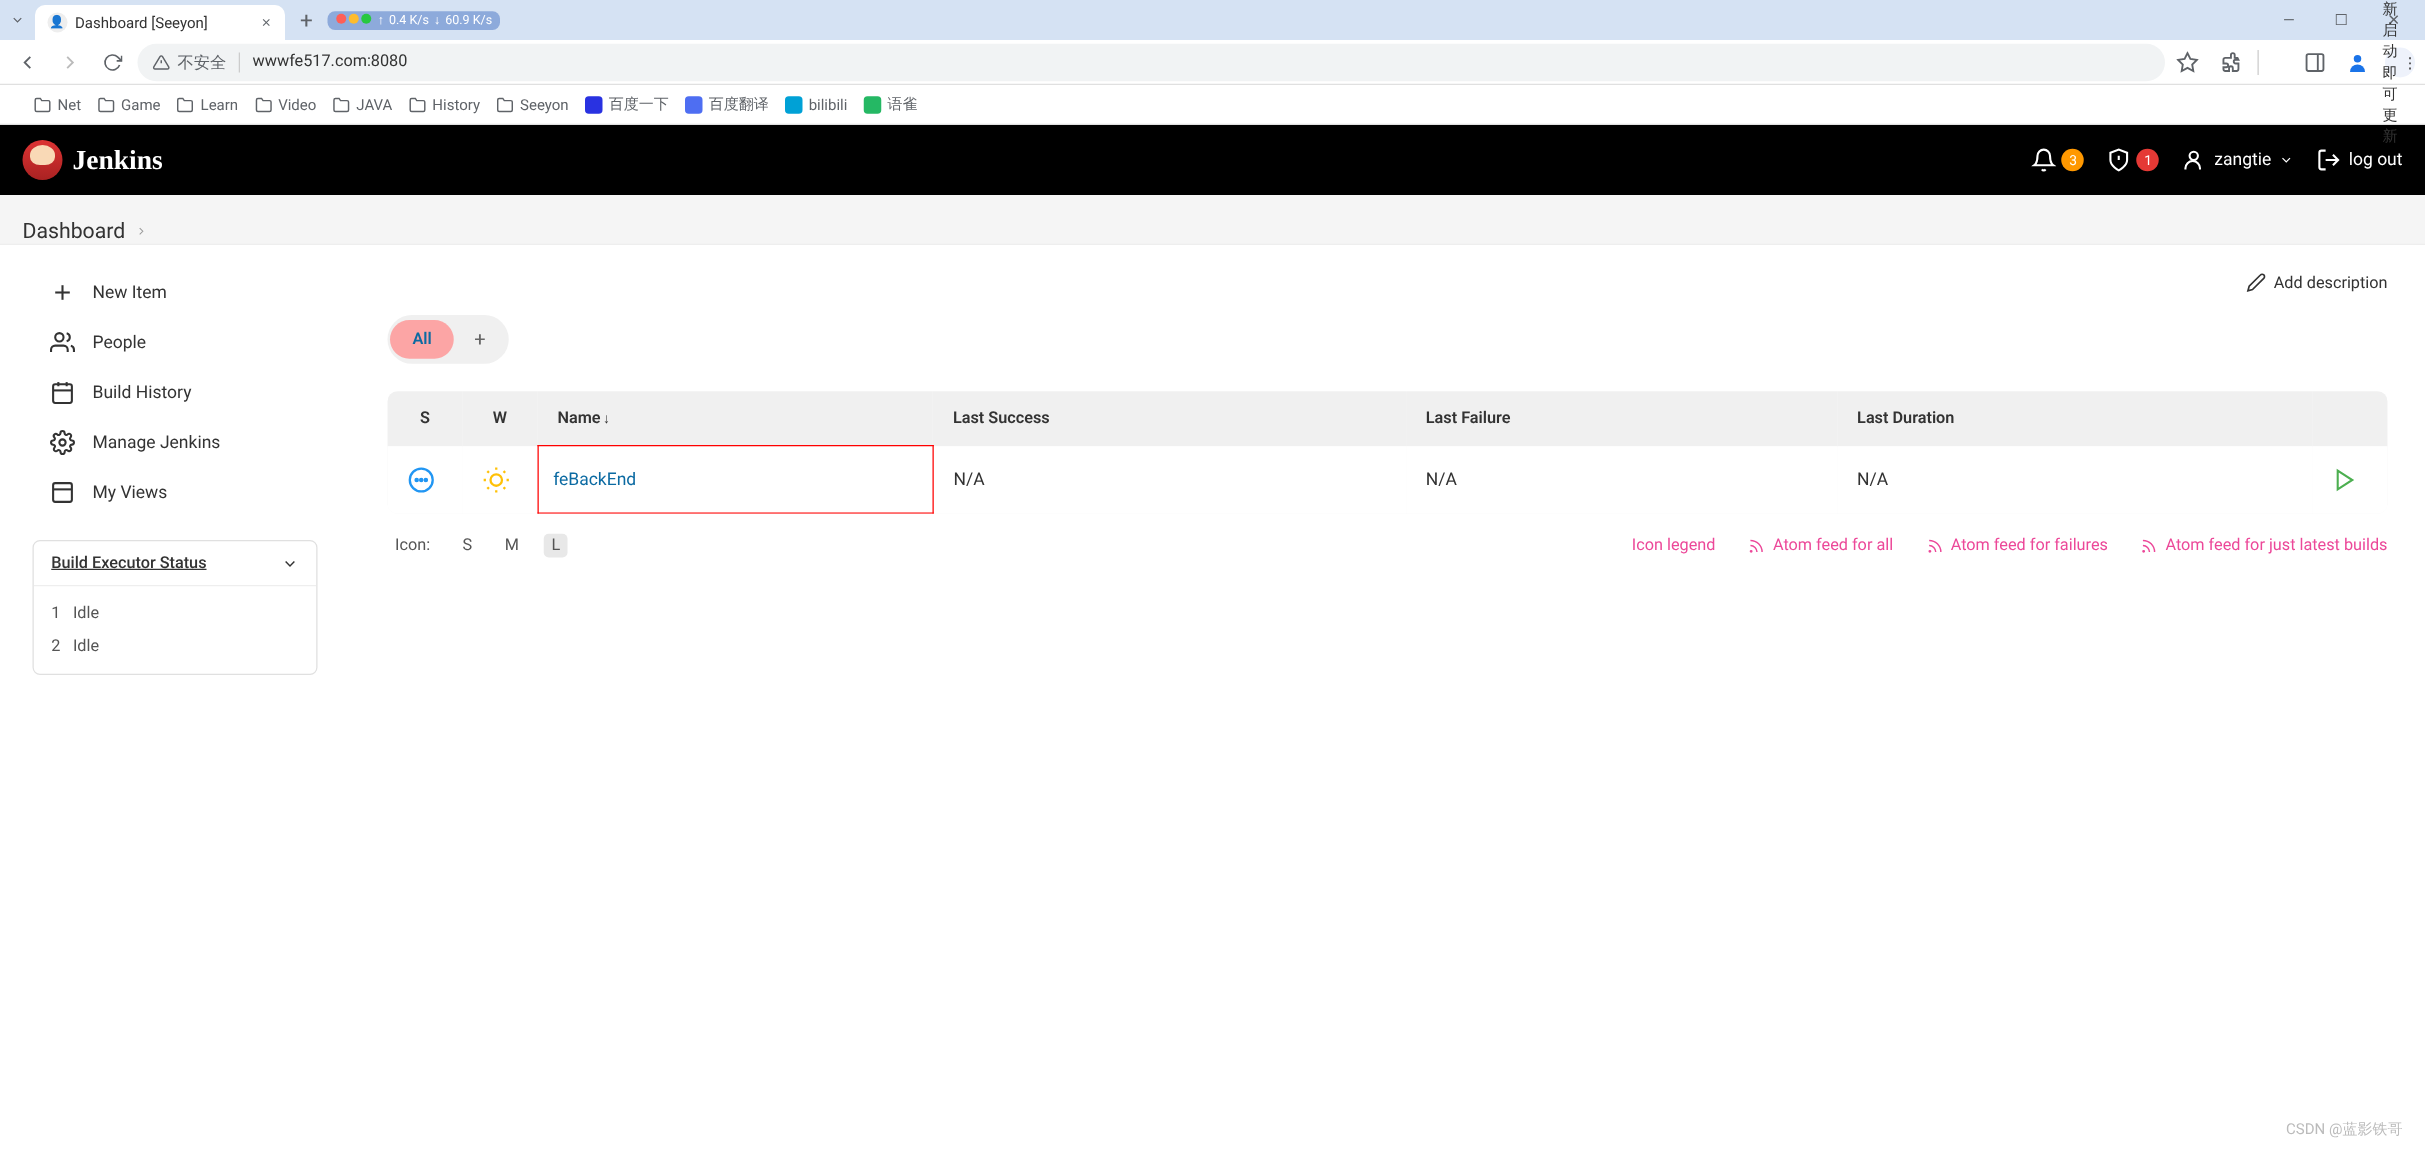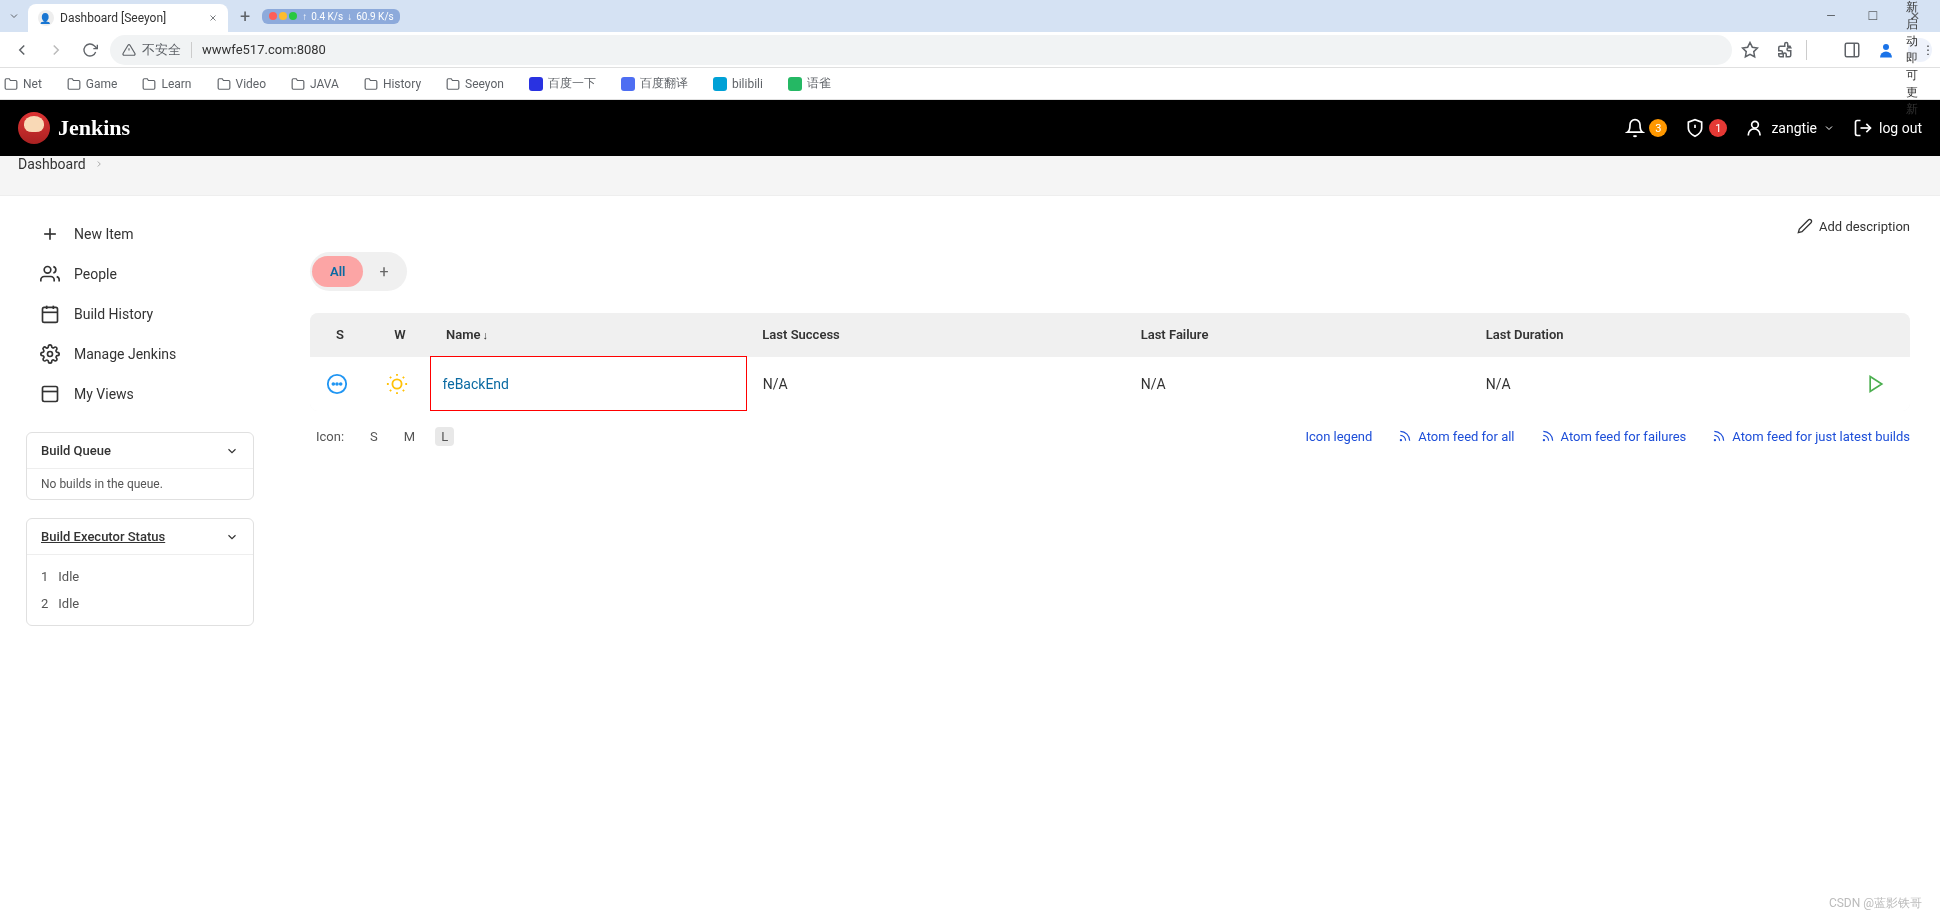--- a/index.html
+++ b/index.html
@@ -17,39 +17,39 @@
 .net-speed .dots span{width:8px;height:8px;border-radius:50%;display:inline-block;margin:0 1px}
 
 .url-bar{background:#fff;height:36px;display:flex;align-items:center;padding:0 8px;gap:6px;border-bottom:1px solid #e0e0e0}
 .nav-btn{width:28px;height:28px;display:flex;align-items:center;justify-content:center;color:#5f6368;border-radius:50%}
 .nav-btn.disabled{color:#bbb}
 .url-field{flex:1;background:#f1f3f4;border-radius:16px;height:30px;display:flex;align-items:center;padding:0 12px;gap:6px;font-size:13px;color:#5f6368}
 .url-icons{display:flex;gap:10px;color:#5f6368;align-items:center}
 .url-icons span{width:24px;height:24px;display:flex;align-items:center;justify-content:center}
 .restart-btn{background:#eef2fb;border-radius:16px;padding:4px 10px;font-size:12px;display:flex;align-items:center;gap:4px;color:#333}
 
-.bookmarks{background:#fff;height:32px;display:flex;padding:0 3px;gap:24px;font-size:12px;color:#5f6368;border-bottom:1px solid #e0e0e0}
+.bookmarks{background:#fff;height:32px;display:flex;padding:0 26px;gap:12px;font-size:12px;color:#5f6368;border-bottom:1px solid #e0e0e0}
 .bookmark{display:flex;align-items:center;gap:4px}
 .bookmark-icon{width:16px;height:16px;display:flex;align-items:center;justify-content:center}
 
 .jenkins-header{background:#000;height:56px;display:flex;align-items:center;padding:0 18px;color:#fff;gap:12px}
 .jenkins-logo{display:flex;align-items:center;gap:8px;font-size:22px;font-weight:bold}
 .jenkins-logo-icon{width:32px;height:32px;background:linear-gradient(#d33,#a22);border-radius:50%;position:relative;overflow:hidden}
 .jenkins-logo-icon::before{content:"";position:absolute;top:4px;left:6px;width:20px;height:16px;background:#f9d9b6;border-radius:50% 50% 40% 40%}
 .search-container{margin-left:auto;display:flex;align-items:center;gap:18px}
 .search-box{background:#fff;border-radius:6px;height:36px;width:240px;display:flex;align-items:center;padding:0 10px;gap:8px;color:#999;font-size:14px}
 .search-box svg{flex-shrink:0}
 .search-help{width:22px;height:22px;border:1px solid #ccc;border-radius:50%;display:flex;align-items:center;justify-content:center;font-size:11px;color:#999;margin-left:auto}
 .header-icon{display:flex;align-items:center;gap:4px;color:#fff}
 .badge{background:#ff9800;color:#fff;border-radius:9px;min-width:18px;height:18px;font-size:11px;display:flex;align-items:center;justify-content:center;padding:0 4px}
 .badge.red{background:#e53935}
 .user-menu{display:flex;align-items:center;gap:6px;font-size:14px}
 .logout{display:flex;align-items:center;gap:6px;font-size:14px}
 
-.breadcrumb{background:#f5f5f5;height:40px;display:flex;align-items:flex-start;padding:0 18px;font-size:14px;border-bottom:1px solid #eee}
+.breadcrumb{background:#f5f5f5;height:40px;display:flex;align-items:flex-end;padding:0 18px;font-size:17px;border-bottom:1px solid #eee}
 .breadcrumb-item{display:flex;align-items:center;gap:8px}
 
 .main-layout{display:flex;min-height:calc(100vh - 196px)}
 .sidebar{width:280px;padding:18px 26px}
 .side-link{display:flex;align-items:center;gap:14px;padding:10px 14px;font-size:14px;color:#333;border-radius:6px}
 .side-panel{border:1px solid #e0e0e0;border-radius:6px;margin-top:18px;overflow:hidden}
 .panel-header{display:flex;align-items:center;justify-content:space-between;padding:10px 14px;font-size:13px;font-weight:500;color:#333}
 .panel-header.underlined span:first-child{text-decoration:underline}
 .panel-body{padding:8px 14px;font-size:12px;color:#555;border-top:1px solid #eee}
 .exec-row{display:flex;gap:10px;padding:6px 0;font-size:13px}
@@ -69,21 +69,21 @@
 .status-icon{color:#2196f3}
 .weather-icon{color:#ffc107}
 .job-link{color:#0b6aa2;text-decoration:none}
 .highlight-cell{border:1px solid red;padding:14px 12px !important}
 .play-btn{color:#4caf50}
 .table-footer{display:flex;align-items:center;padding:16px 0;font-size:13px;color:#555;gap:16px}
 .icon-sizes{display:flex;align-items:center;gap:14px}
 .icon-sizes span{padding:2px 6px}
 .icon-sizes .active{background:#e8e8e8;border-radius:4px}
 .feed-links{margin-left:auto;display:flex;gap:26px}
-.feed-link{display:flex;align-items:flex-start;gap:6px;color:#1d4ed8}
+.feed-link{display:flex;align-items:center;gap:6px;color:#ec4899}
 
 .watermark{position:fixed;bottom:8px;right:18px;font-size:12px;color:#bbb}
 svg{display:block}
 </style>
 </head>
 <body>
 
 <div class="browser-chrome">
   <div class="tab-dropdown">
     <svg width="12" height="12" viewBox="0 0 24 24" fill="none" stroke="currentColor" stroke-width="2">
@@ -342,29 +342,20 @@
       <span>Manage Jenkins</span>
     </div>
     <div class="side-link">
       <svg width="20" height="20" viewBox="0 0 24 24" fill="none" stroke="currentColor" stroke-width="2">
           <rect x="3" y="3" width="18" height="18" rx="2"></rect>
           <line x1="3" y1="9" x2="21" y2="9"></line>
         </svg>
       <span>My Views</span>
     </div>
 
-    <div class="side-panel">
-      <div class="panel-header">
-        <span>Build Queue</span>
-        <svg width="14" height="14" viewBox="0 0 24 24" fill="none" stroke="currentColor" stroke-width="2">
-            <polyline points="6 9 12 15 18 9"></polyline>
-          </svg>
-      </div>
-      <div class="panel-body">No builds in the queue.</div>
-    </div>
 
     <div class="side-panel">
       <div class="panel-header underlined">
         <span>Build Executor Status</span>
         <svg width="14" height="14" viewBox="0 0 24 24" fill="none" stroke="currentColor" stroke-width="2">
             <polyline points="6 9 12 15 18 9"></polyline>
           </svg>
       </div>
       <div class="panel-body" id="executors-body">
           <div class="exec-row">

